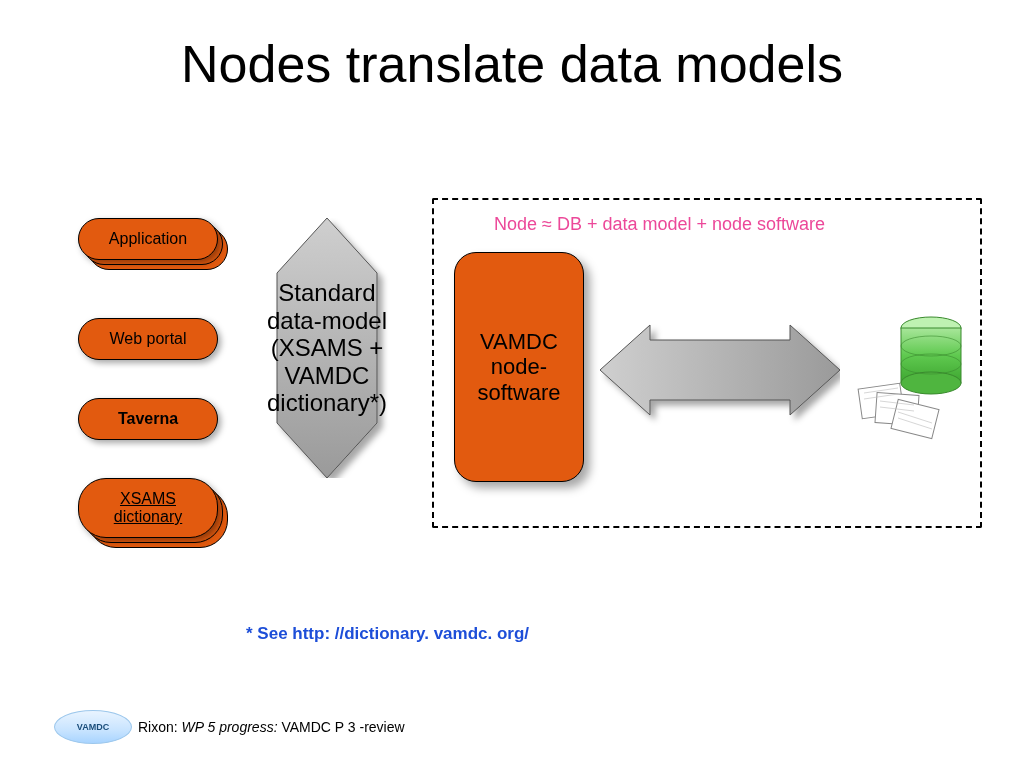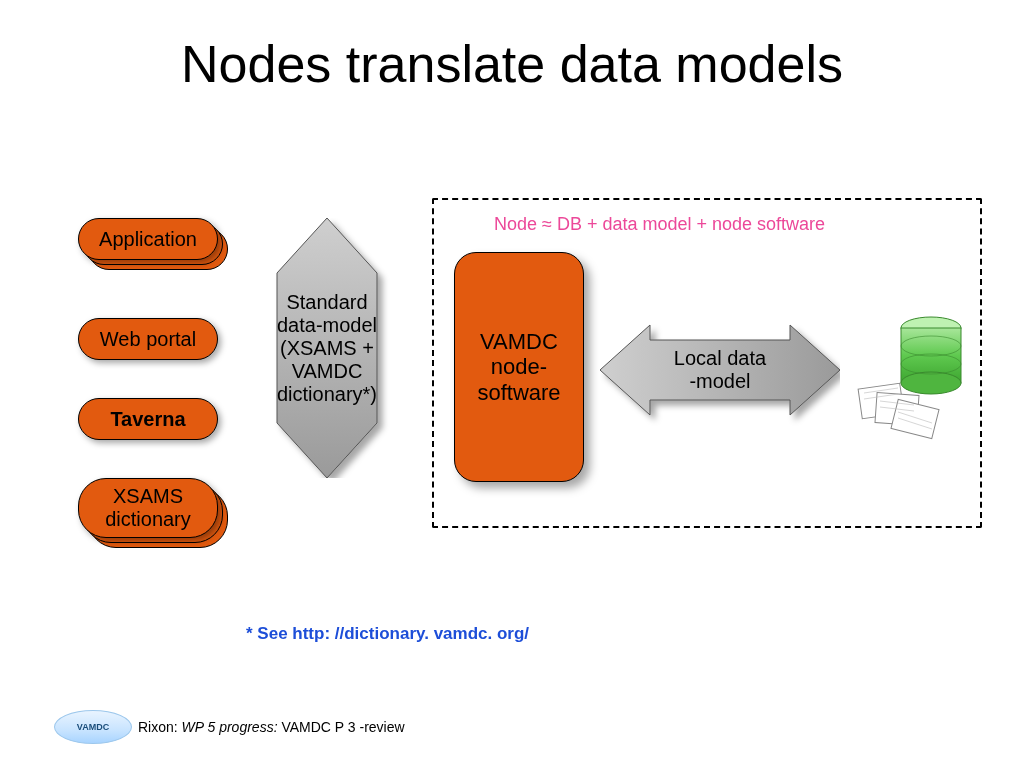--- a/index.html
+++ b/index.html
@@ -38,28 +38,29 @@
     width: 140px;
     min-height: 42px;
     border-radius: 21px;
     background: #e25a0f;
     border: 1.5px solid #000;
     display: flex;
     align-items: center;
     justify-content: center;
     text-align: center;
     color: #000;
-    font-size: 20px;
+    font-size: 16px;
     line-height: 1.15;
     padding: 4px 6px;
     box-shadow: 3px 3px 6px rgba(0,0,0,0.35);
   }
   .pill.tall {
     height: 60px;
     border-radius: 28px;
+    text-decoration: underline;
   }
   .node-box {
     position: absolute;
     border: 2px dashed #000;
     border-radius: 2px;
     background: transparent;
   }
   .node-caption {
     position: absolute;
     font-size: 18px;
@@ -72,21 +73,21 @@
   .arrow-shape {
     position: absolute;
     inset: 0;
   }
   .arrow-label {
     position: absolute;
     top: 50%;
     left: 50%;
     transform: translate(-50%, -50%);
     text-align: center;
-    font-size: 20px;
+    font-size: 24px;
     line-height: 1.15;
     color: #000;
     white-space: nowrap;
   }
   .vamdcbox {
     position: absolute;
     background: #e25a0f;
     border: 1.5px solid #000;
     border-radius: 22px;
     box-shadow: 6px 6px 10px rgba(0,0,0,0.35);
@@ -209,24 +210,20 @@
       <linearGradient id="g2" x1="0" y1="0" x2="1" y2="0">
         <stop offset="0%" stop-color="#cfcfcf"></stop>
         <stop offset="100%" stop-color="#9a9a9a"></stop>
       </linearGradient>
       <filter id="ds2" x="-20%" y="-20%" width="140%" height="140%">
         <feDropShadow dx="5" dy="5" stdDeviation="3" flood-opacity="0.35"></feDropShadow>
       </filter>
     </defs>
     <polygon points="0,60 50,15 50,30 190,30 190,15 240,60 190,105 190,90 50,90 50,105" fill="url(#g2)" stroke="#555" stroke-width="1" filter="url(#ds2)"></polygon>
   </svg>
-  <div class="arrow-label">
-    <span>Local data</span><br>
-    <span>-model</span>
-  </div>
 </div>
 
 <div class="db-icon" style="left:856px; top:300px; width:110px; height:140px;">
   <svg viewBox="0 0 110 140" width="110" height="140">
     <defs>
       <linearGradient id="cylg" x1="0" y1="0" x2="0" y2="1">
         <stop offset="0%" stop-color="#a8e69a"></stop>
         <stop offset="50%" stop-color="#5fc94f"></stop>
         <stop offset="100%" stop-color="#3da530"></stop>
       </linearGradient>

